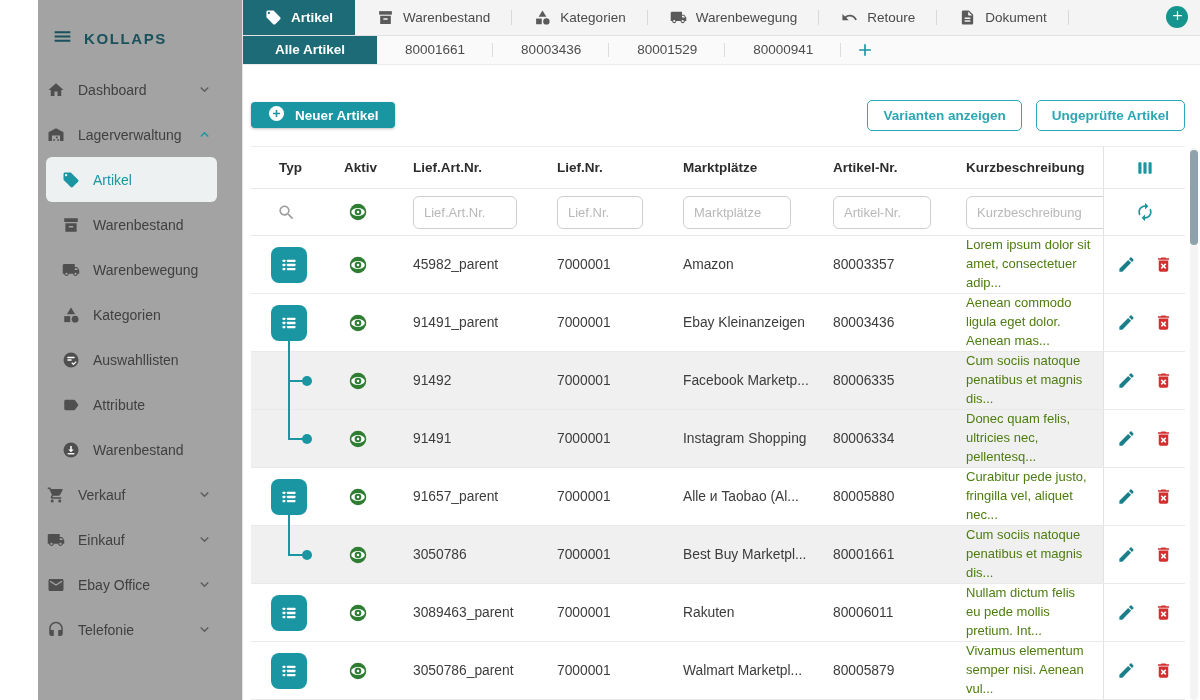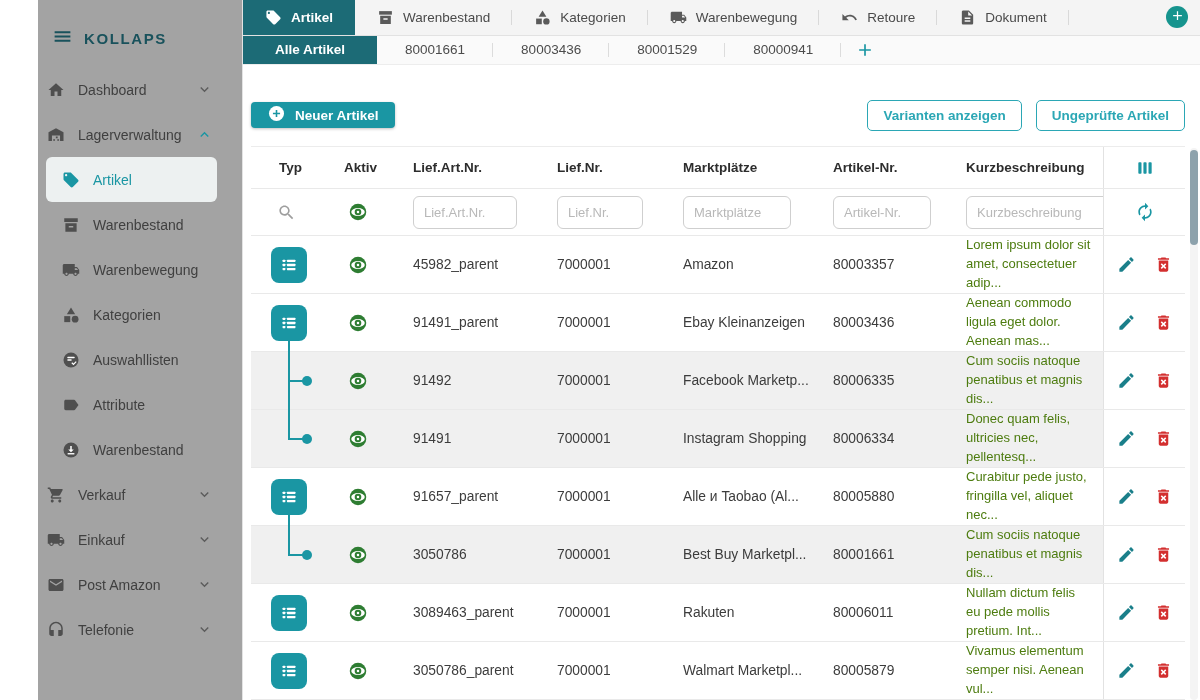--- a/index.html
+++ b/index.html
@@ -318,21 +318,21 @@
             </svg></span>
         <span class="nav-label">Einkauf</span>
         <span class="chev"><svg>
               <use href="#ic-chevd"></use>
             </svg></span>
       </div>
       <div class="nav-item">
         <span class="nav-icon"><svg>
               <use href="#ic-mail"></use>
             </svg></span>
-        <span class="nav-label">Post Amazon</span>
+        <span class="nav-label">Ebay Office</span>
         <span class="chev"><svg>
               <use href="#ic-chevd"></use>
             </svg></span>
       </div>
       <div class="nav-item">
         <span class="nav-icon"><svg>
               <use href="#ic-headset"></use>
             </svg></span>
         <span class="nav-label">Telefonie</span>
         <span class="chev"><svg>

